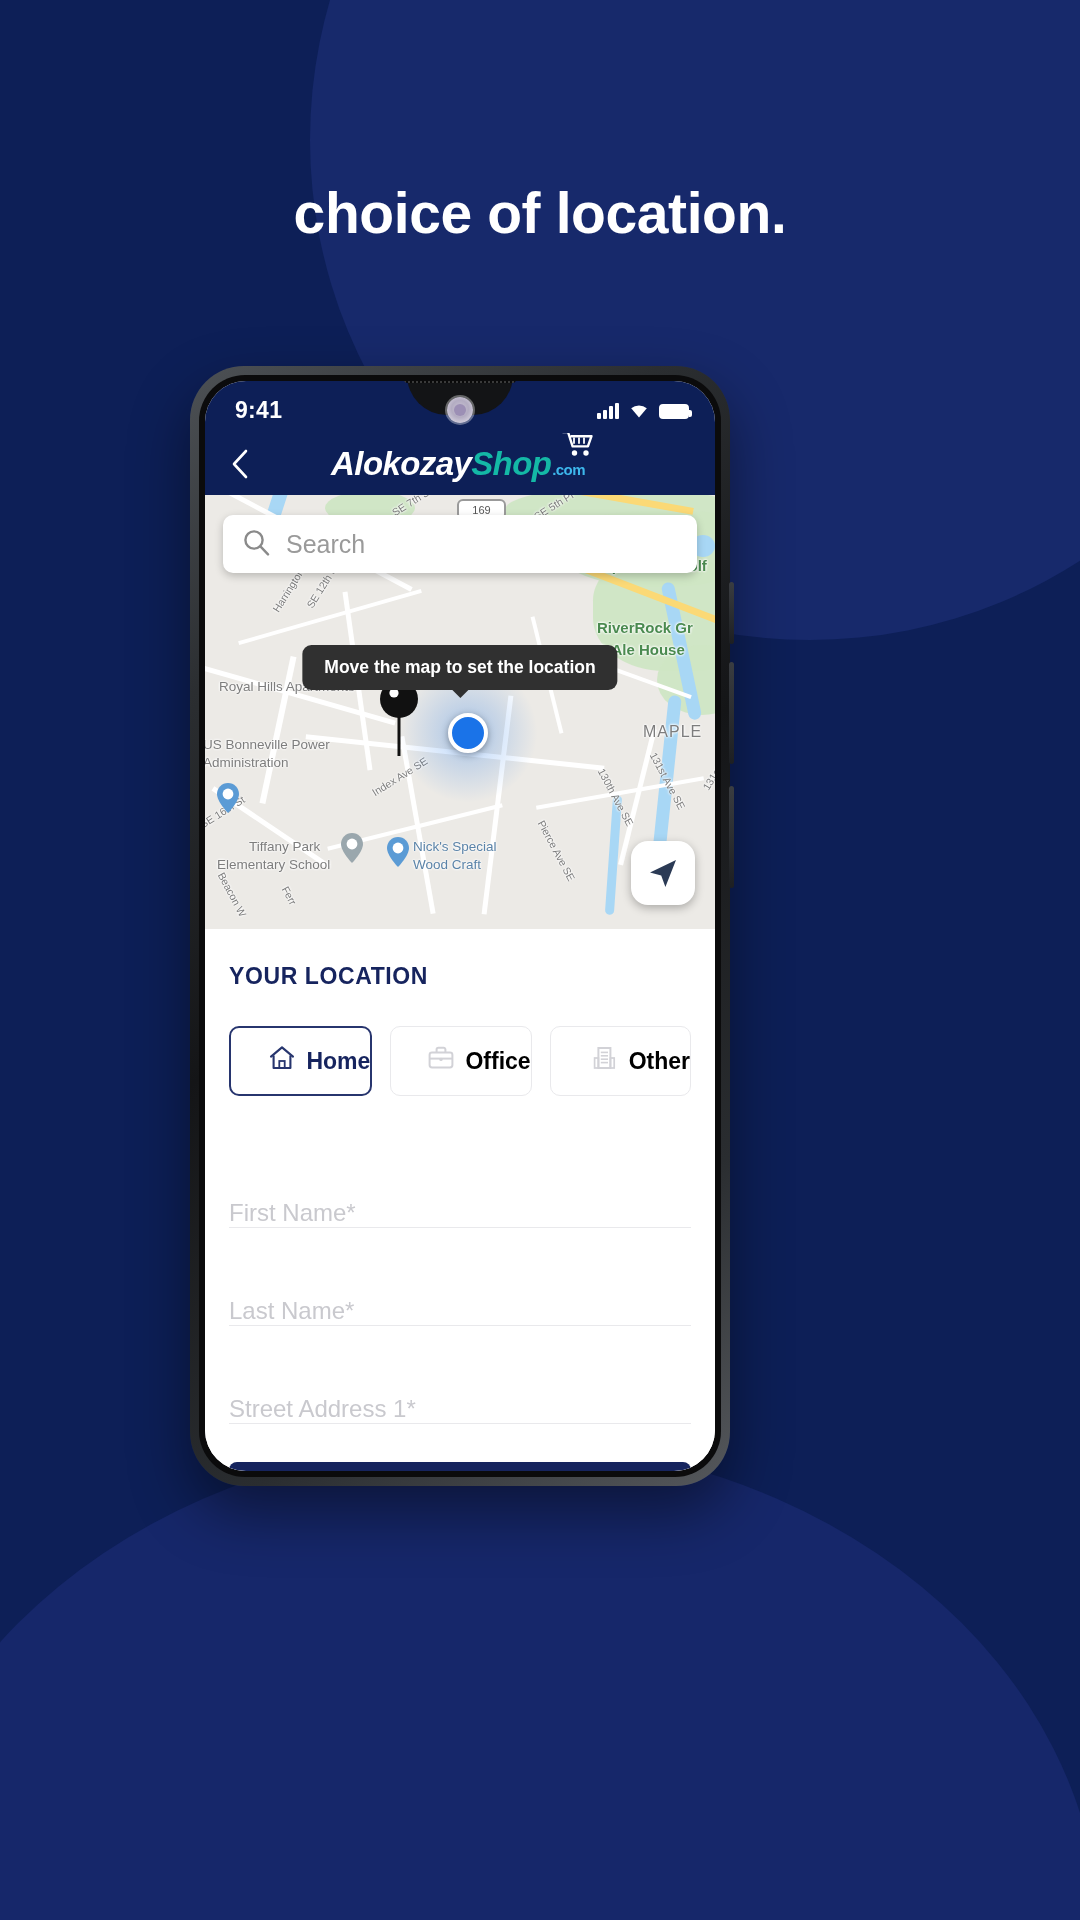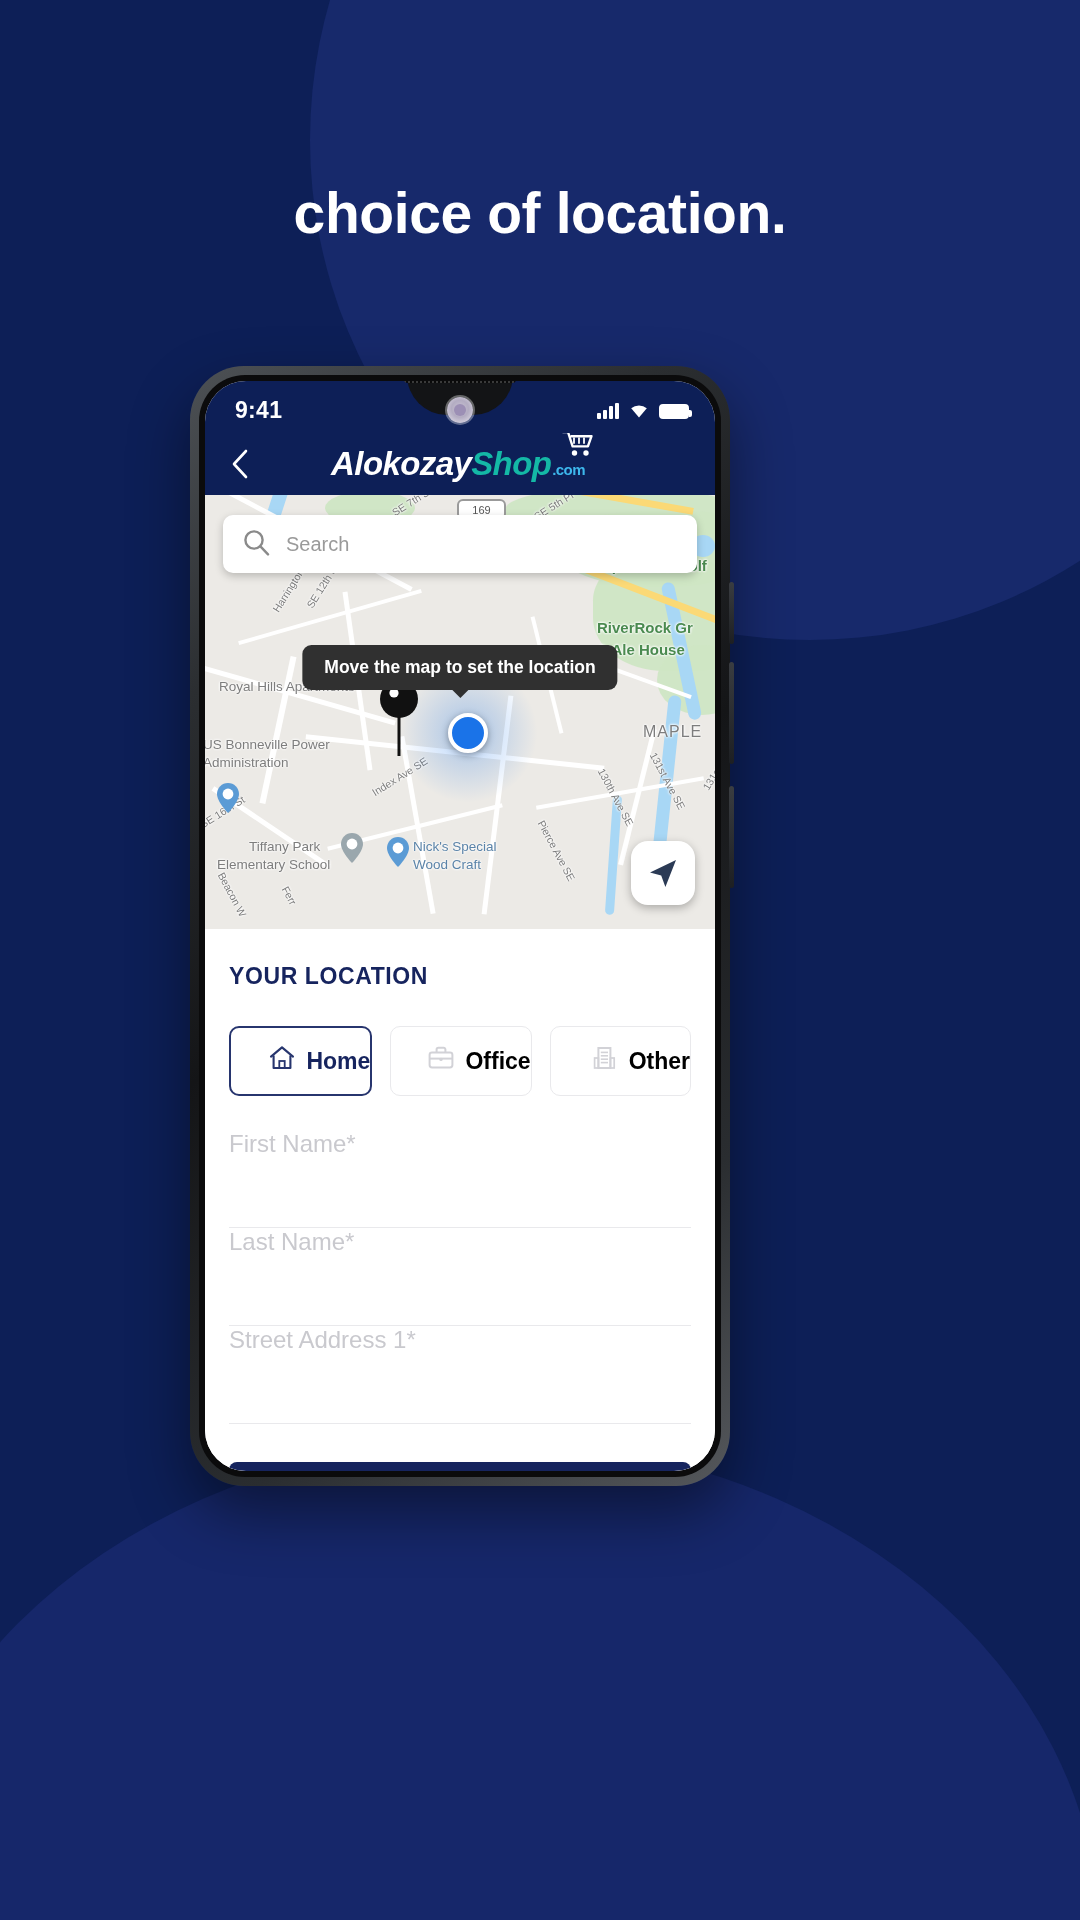--- a/index.html
+++ b/index.html
@@ -147,21 +147,21 @@
   .map-label.rot2 { transform:rotate(-58deg); transform-origin:left center; }
   .map-label.rot3 { transform:rotate(62deg); transform-origin:left center; }
 
   
   #search-bar {
     position:absolute; top:20px; left:18px; right:18px; height:58px;
     background:#fff; border-radius:10px; z-index:5;
     display:flex; align-items:center; padding:0 20px; gap:16px;
     box-shadow:0 3px 9px rgba(0,0,0,.22);
   }
-  #search-placeholder { color:#9a9a9a; font-size:20px; }
+  #search-placeholder { color:#9a9a9a; font-size:25px; }
 
   
   #map-tooltip {
     position:absolute; top:150px; left:50%; transform:translateX(-50%);
     background:#303030; color:#fff; font-size:17.5px; font-weight:bold;
     padding:12px 22px; border-radius:9px; white-space:nowrap; z-index:5;
   }
   #map-tooltip::after {
     content:""; position:absolute; bottom:-8px; left:50%;
     margin-left:-9px; border-left:9px solid transparent;
@@ -203,21 +203,21 @@
     flex:1; height:70px; border-radius:10px;
     display:flex; align-items:center; justify-content:flex-end; gap:10px;
     font-size:23px; font-weight:bold;
   }
   .loc-chip.active { border:2px solid #27356e; color:#16245e; }
   .loc-chip.idle { border:1.6px solid #e9e9ec; color:#000000; }
 
   #form { margin-top:34px; }
   .field {
     height:98px; border-bottom:1.6px solid #e9e9ec;
-    display:flex; align-items:flex-start;
+    display:flex; align-items:flex-end;
   }
   .field span { color:#c9c9ce; font-size:24px; }
 
   #add-address-btn {
     margin-top:38px; height:66px; width:100%;
     background:#16245e; color:#fff; border:none; border-radius:8px;
     font-size:23px; font-weight:bold; letter-spacing:1.1px;
     font-family:"Liberation Sans", sans-serif; cursor:pointer;
   }
 </style>

